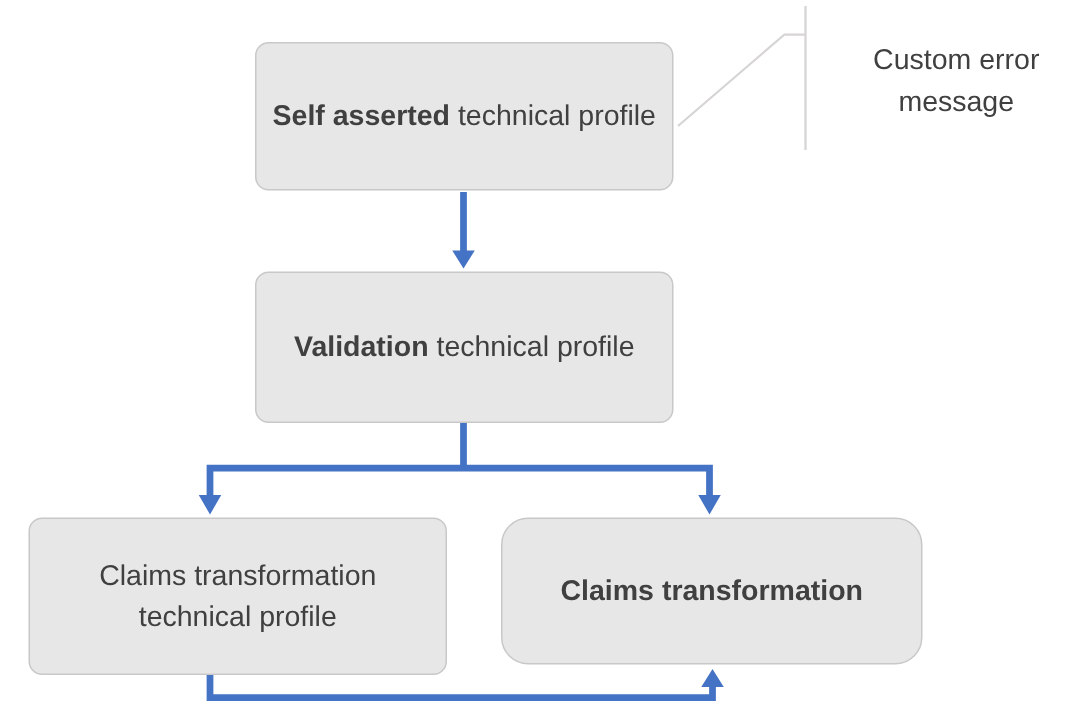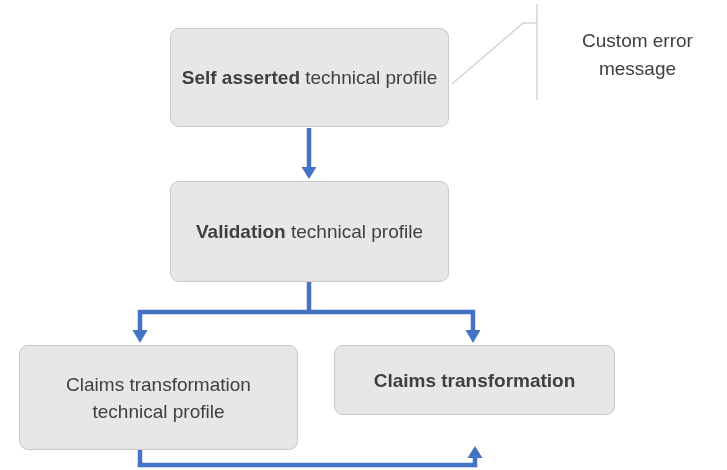--- a/index.html
+++ b/index.html
@@ -36,21 +36,21 @@
     font-size: 19px;
     line-height: 27px;
     padding: 0 8px;
   }
   .node .b {
     font-weight: 700;
   }
   .node-top     { left: 170px; top: 28px;  width: 279px; height: 99px; }
   .node-mid     { left: 170px; top: 181px; width: 279px; height: 101px; text-align: center; }
   .node-bl      { left: 1px;   top: 345px; width: 279px; height: 105px; margin-left: 18px; }
-  .node-br      { left: 334px; top: 345px; width: 281px; height: 70px; }
+  .node-br      { left: 334px; top: 345px; width: 281px; height: 98px; border-radius: 18px; }
   .annotation {
     position: absolute;
     left: 551px;
     top: 27px;
     width: 173px;
     text-align: center;
     color: #404040;
     font-size: 19px;
     line-height: 28px;
   }

